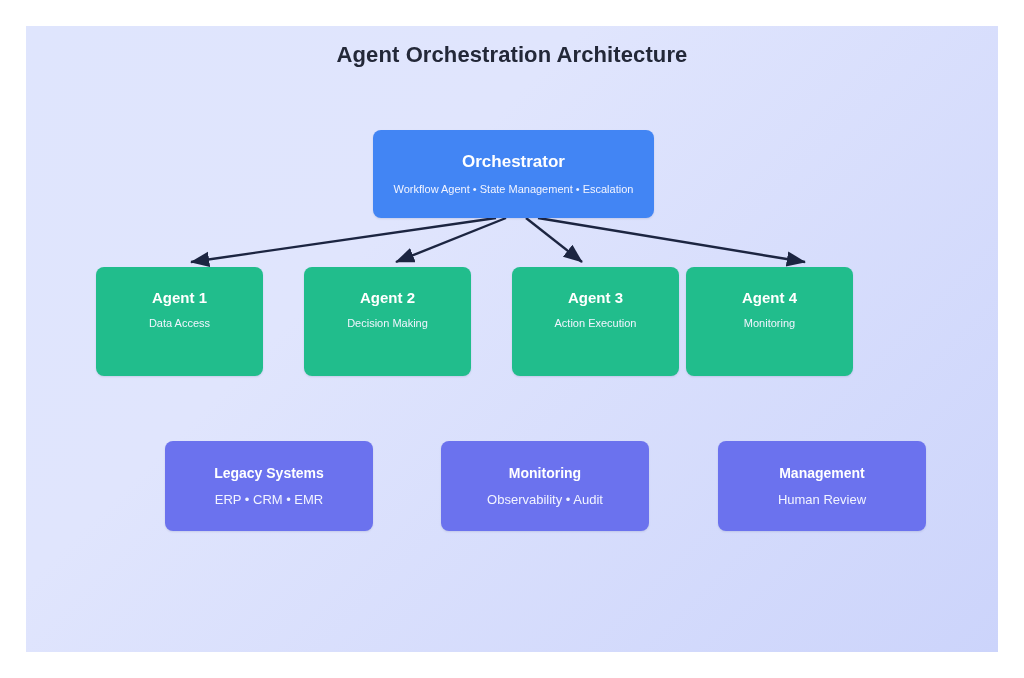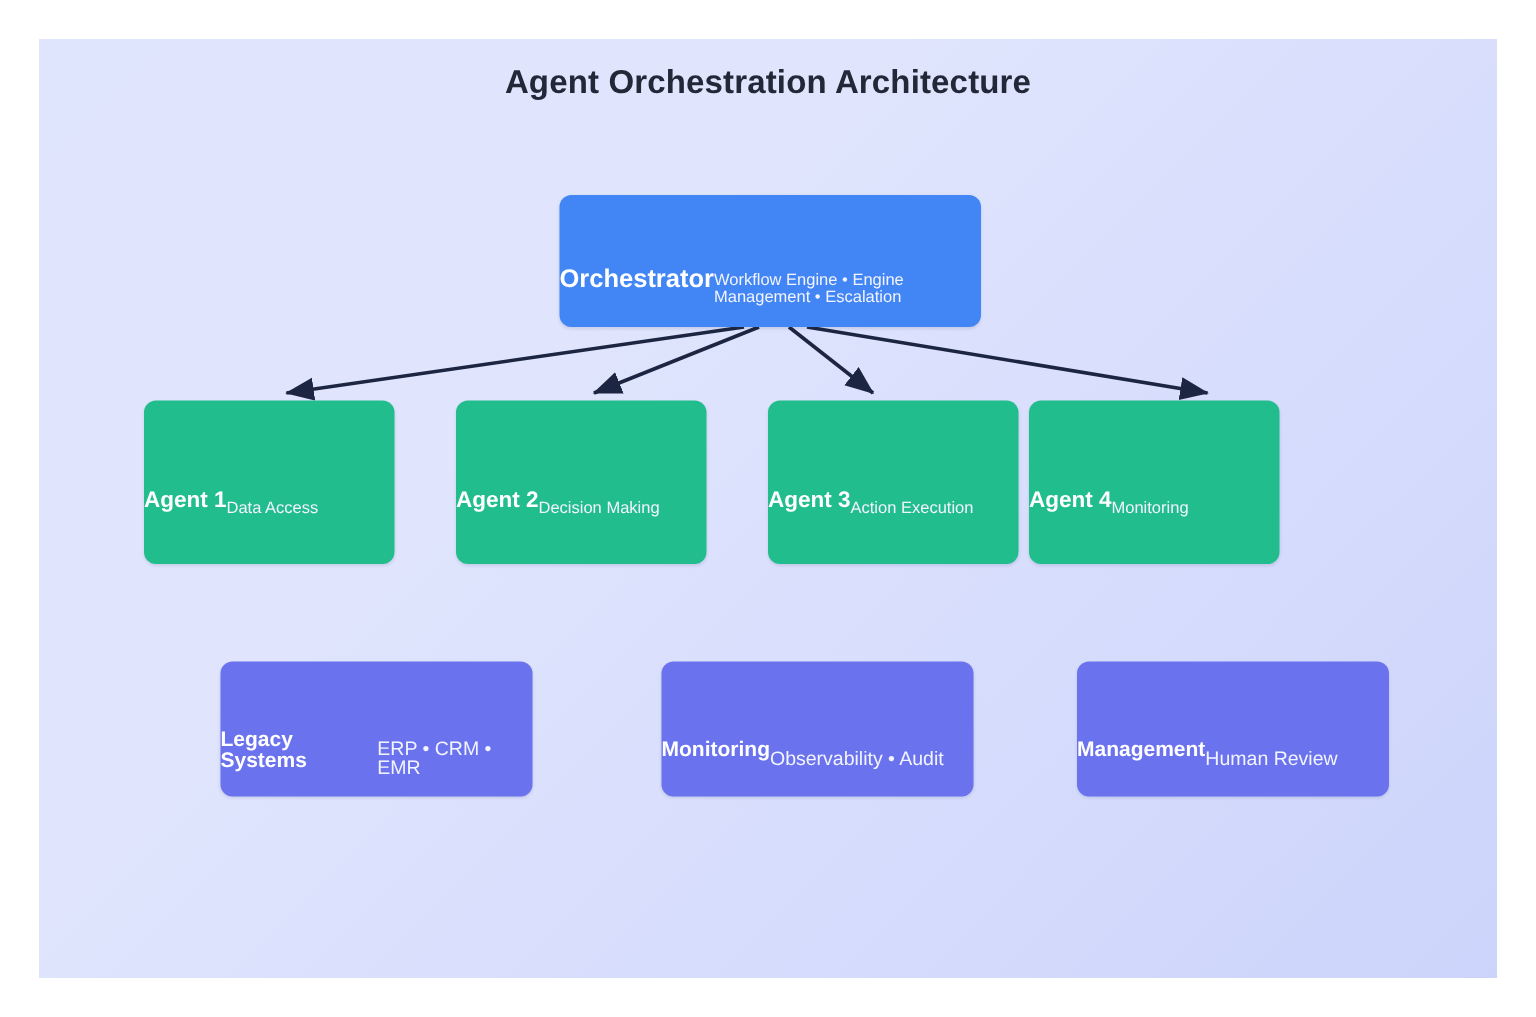--- a/index.html
+++ b/index.html
@@ -43,21 +43,21 @@
     top: 0;
     width: 972px;
     height: 626px;
   }
 
   .node {
     position: absolute;
     border-radius: 8px;
     box-sizing: border-box;
     display: flex;
-    flex-direction: row;
+    flex-direction: column;
     align-items: center;
     color: #ffffff;
     box-shadow: 0 1px 2px rgba(30, 40, 90, 0.12);
   }
   .node-title {
     font-weight: bold;
     line-height: 1;
   }
   .node-sub {
     line-height: 1;
@@ -94,21 +94,21 @@
   
   .system {
     top: 415px;
     width: 208px;
     height: 90px;
     background: #6b72ee;
     padding-top: 25px;
   }
   .system .node-title { font-size: 14px; }
   .system .node-sub { font-size: 13px; margin-top: 13px; }
-  #node-legacy-systems { left: 121px; }
+  #node-legacy-systems { left: 139px; }
   #node-monitoring     { left: 415px; }
   #node-escalation     { left: 692px; }
 </style>
 </head>
 <body>
 
 <div id="canvas">
 
   <div id="diagram-title">Agent Orchestration Architecture</div>
 
@@ -121,21 +121,21 @@
     <g stroke="#1c2541" stroke-width="2.4" fill="none" marker-end="url(#arrowhead)">
       <line x1="470" y1="192" x2="165" y2="236"></line>
       <line x1="480" y1="192" x2="370" y2="236"></line>
       <line x1="500" y1="192" x2="556" y2="236"></line>
       <line x1="512" y1="192" x2="779" y2="236"></line>
     </g>
   </svg>
 
   <div class="node" id="node-orchestrator">
     <div class="node-title">Orchestrator</div>
-    <div class="node-sub">Workflow Engine • Engine Management • Escalation</div>
+    <div class="node-sub">Workflow Agent • State Management • Escalation</div>
   </div>
 
   <div class="node agent" id="node-agent-1">
     <div class="node-title">Agent 1</div>
     <div class="node-sub">Data Access</div>
   </div>
 
   <div class="node agent" id="node-agent-2">
     <div class="node-title">Agent 2</div>
     <div class="node-sub">Decision Making</div>

